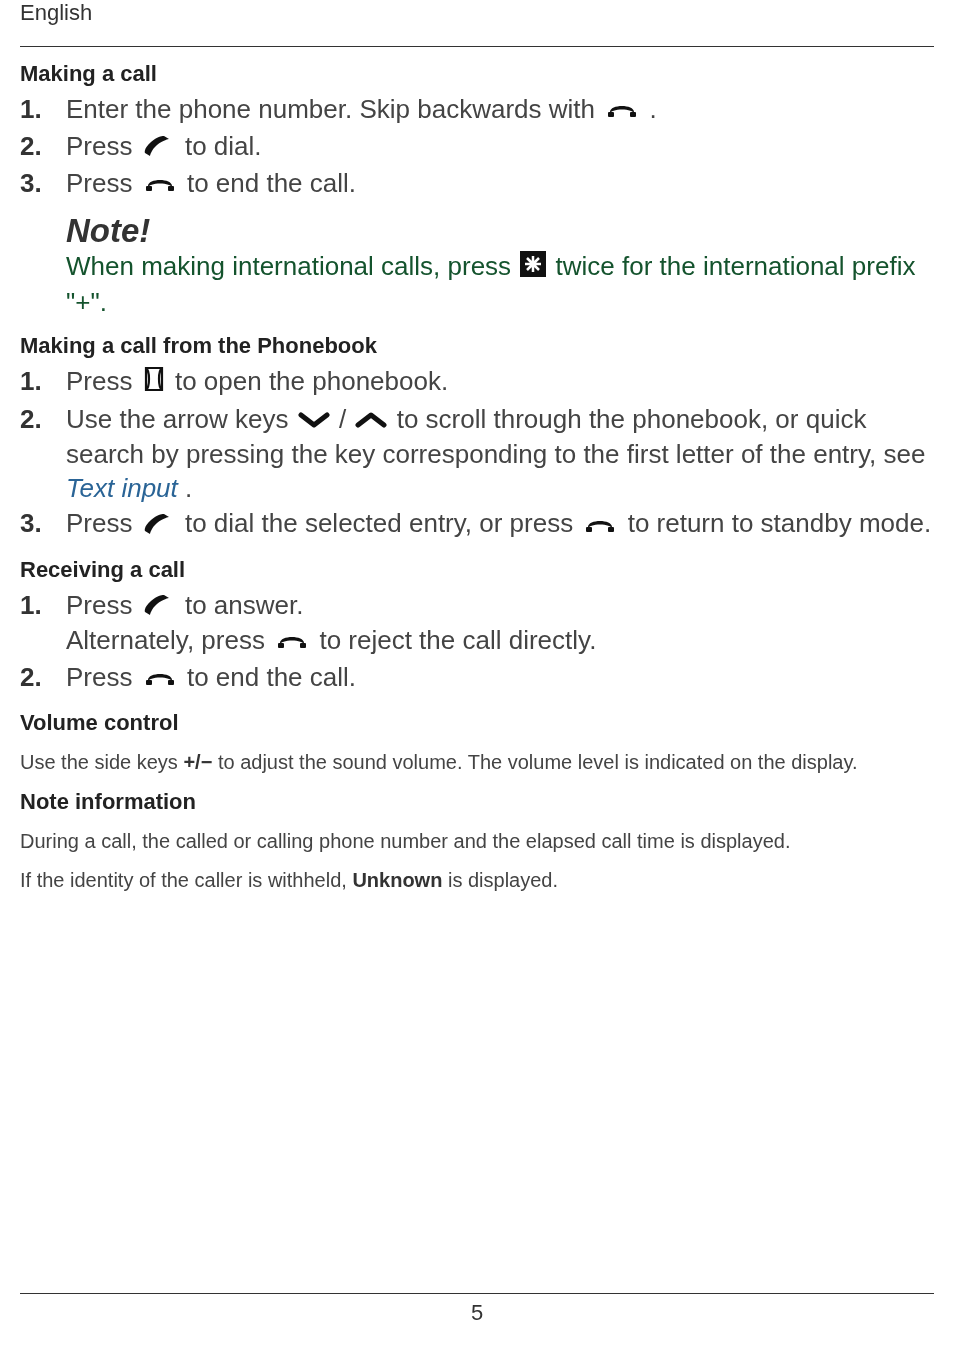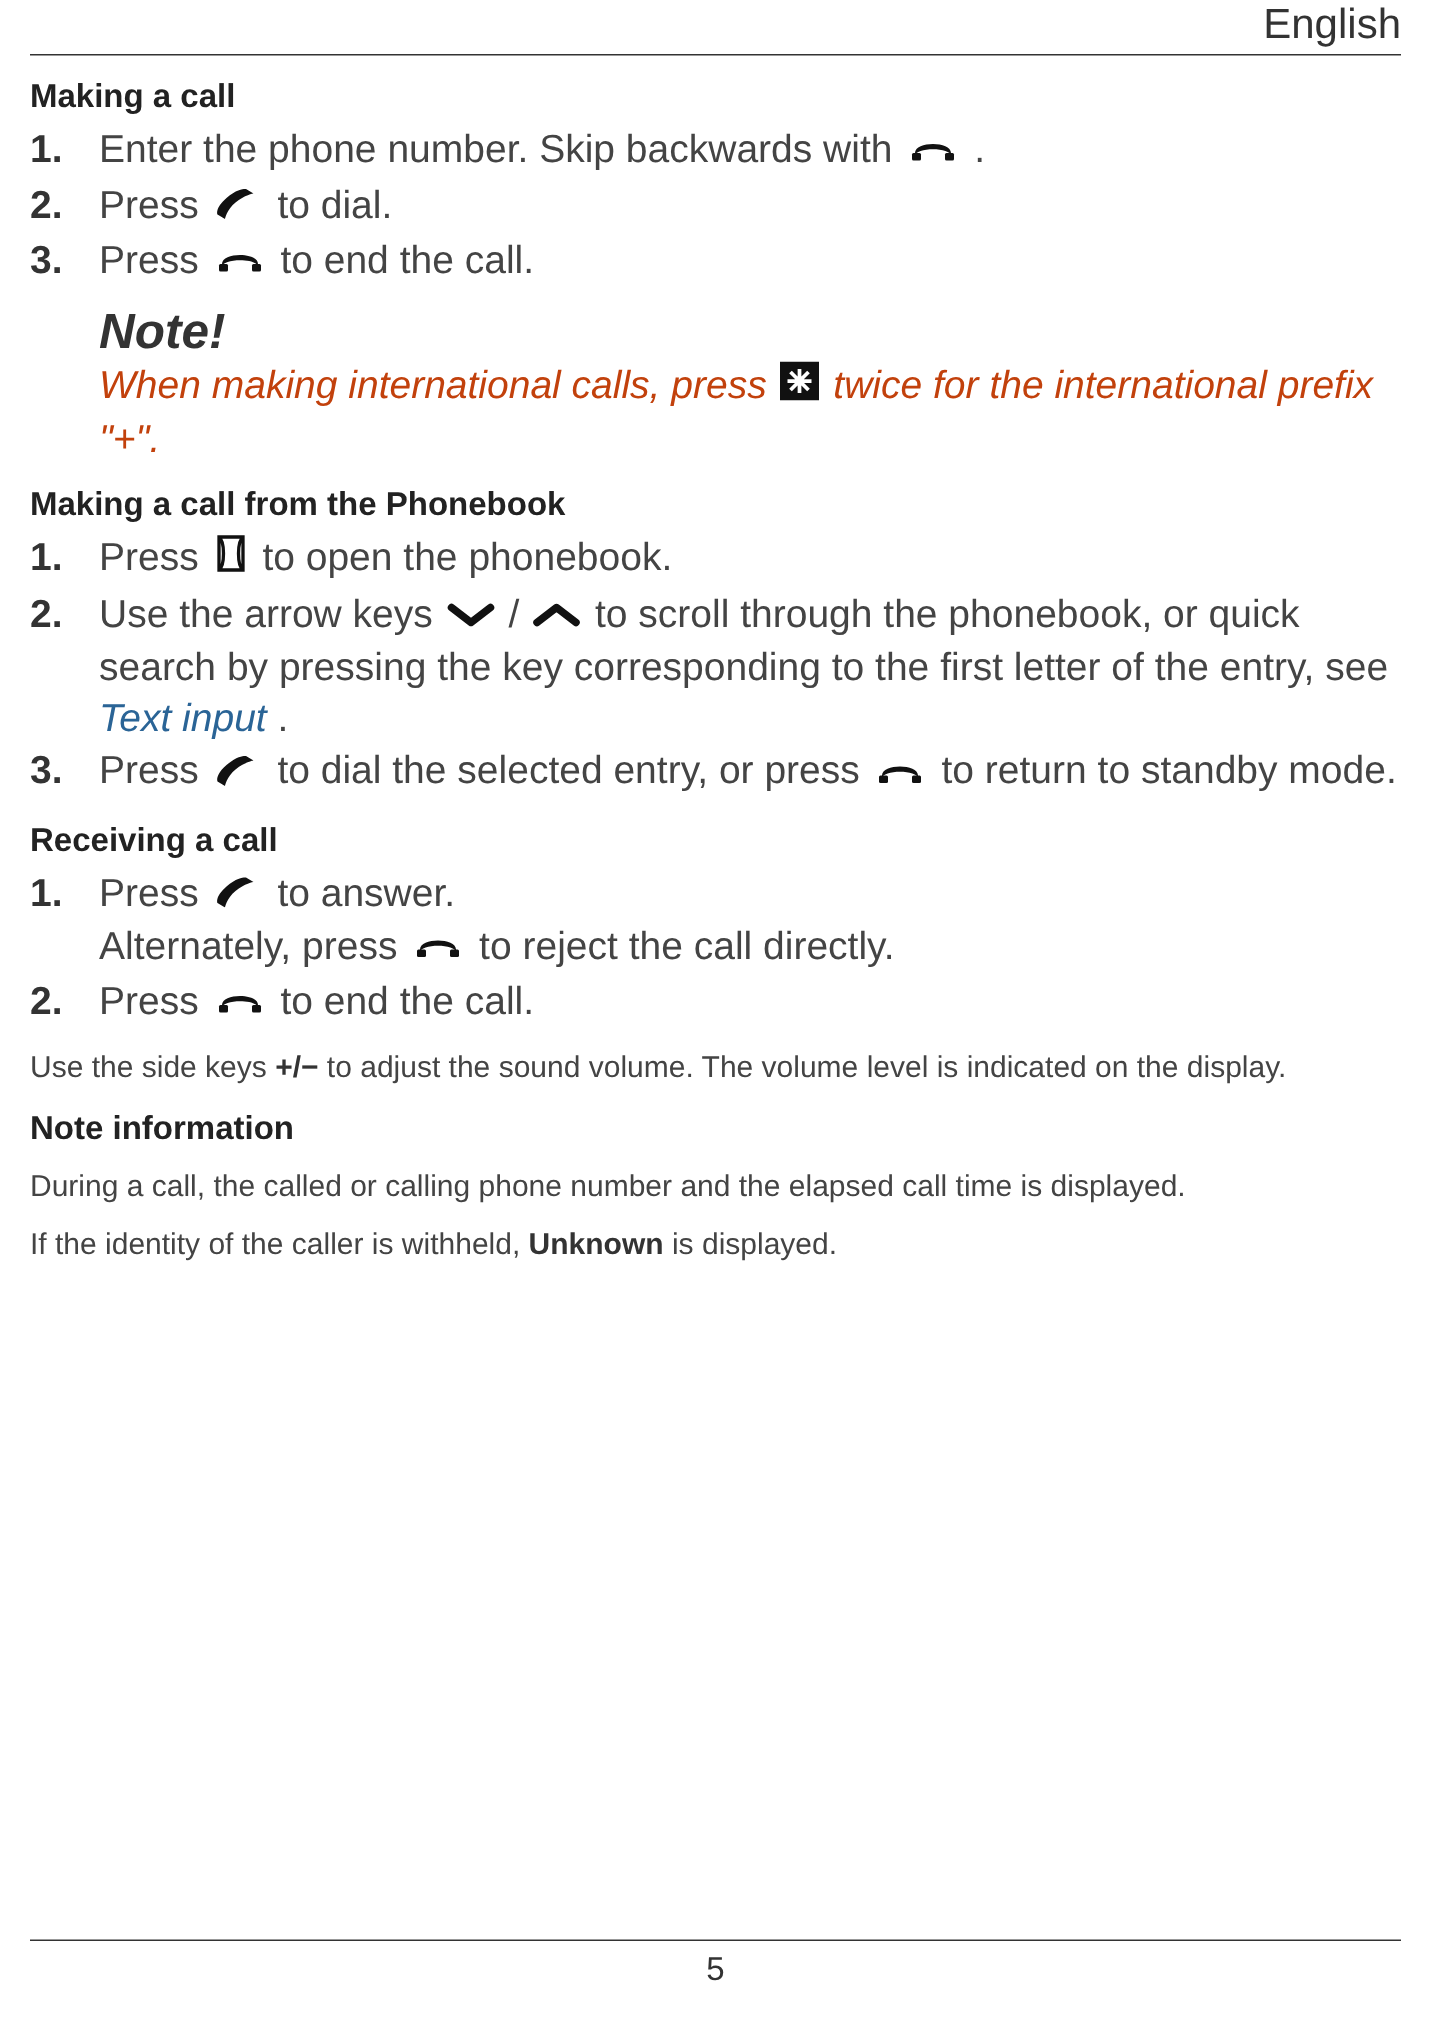--- a/index.html
+++ b/index.html
@@ -15,24 +15,24 @@
     width: 954px;
     min-height: 1354px;
     padding: 0 20px 0 20px;
     position: relative;
   }
   .top-rule {
     border-bottom: 1.5px solid #333;
     margin: 0 0 4px 0;
   }
   .header-lang {
-    text-align: right;
-    font-size: 28px;
-    color: #333;
-    margin: 0 0 4px 0;
+    text-align: left;
+    font-size: 22px;
+    color: #333;
+    margin: 0 0 20px 0;
   }
   h2 {
     font-size: 22px;
     font-weight: 700;
     margin: 14px 0 6px 0;
     color: #222;
   }
   ol {
     list-style: none;
     padding: 0;
@@ -58,23 +58,22 @@
     margin-left: 46px;
     margin-top: 10px;
   }
   .note-heading {
     font-weight: 700;
     font-style: italic;
     font-size: 33px;
     color: #333;
   }
   .note-text {
-    font-style: italic;
     font-size: 26px;
-    color: #c2410c;
+    color: #14532d;
     line-height: 1.3;
   }
   p.body-text {
     font-size: 20px;
     color: #444;
     margin: 13px 0;
     line-height: 1.3;
   }
   .bold {
     font-weight: 700;
@@ -259,20 +258,21 @@
               <path d="M6 15 C 6 9, 30 9, 30 15 L30 13 C 30 5, 6 5, 6 13 Z" fill="#111"></path>
               <rect x="4" y="13" width="6" height="5" rx="1" fill="#111"></rect>
               <rect x="26" y="13" width="6" height="5" rx="1" fill="#111"></rect>
             </svg>
         </span>
         <span> to end the call.</span>
       </span>
     </li>
   </ol>
 
+  <h2>Volume control</h2>
   <p class="body-text">
     <span>Use the side keys </span>
     <span class="bold">+/−</span>
     <span> to adjust the sound volume. The volume level is indicated on the display.</span>
   </p>
 
   <h2>Note information</h2>
   <p class="body-text">During a call, the called or calling phone number and the elapsed call time is displayed.</p>
   <p class="body-text">
     <span>If the identity of the caller is withheld, </span>

